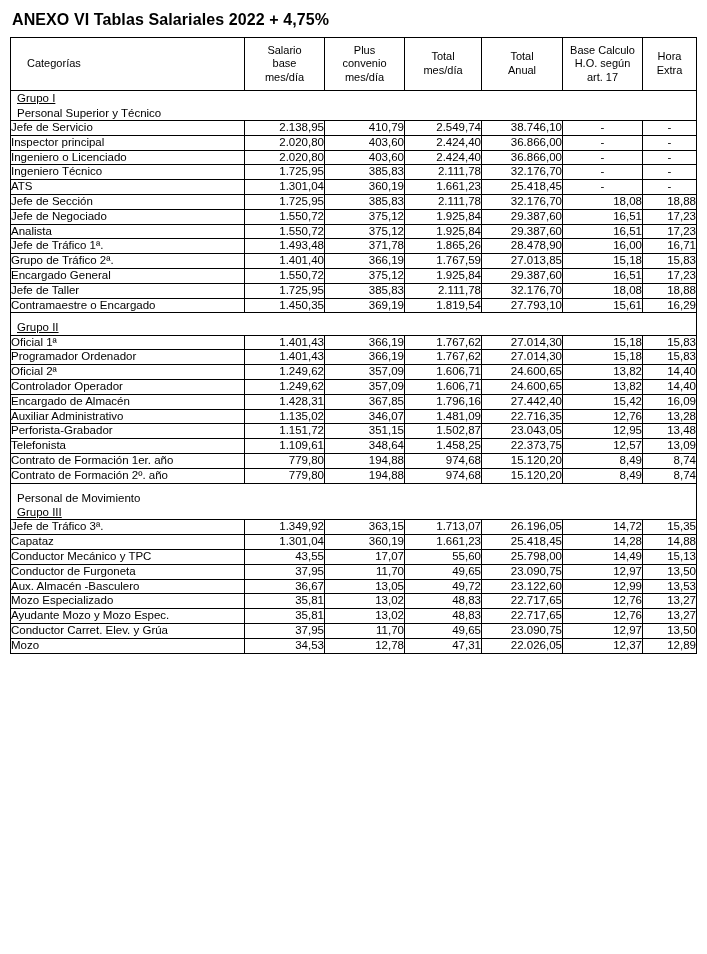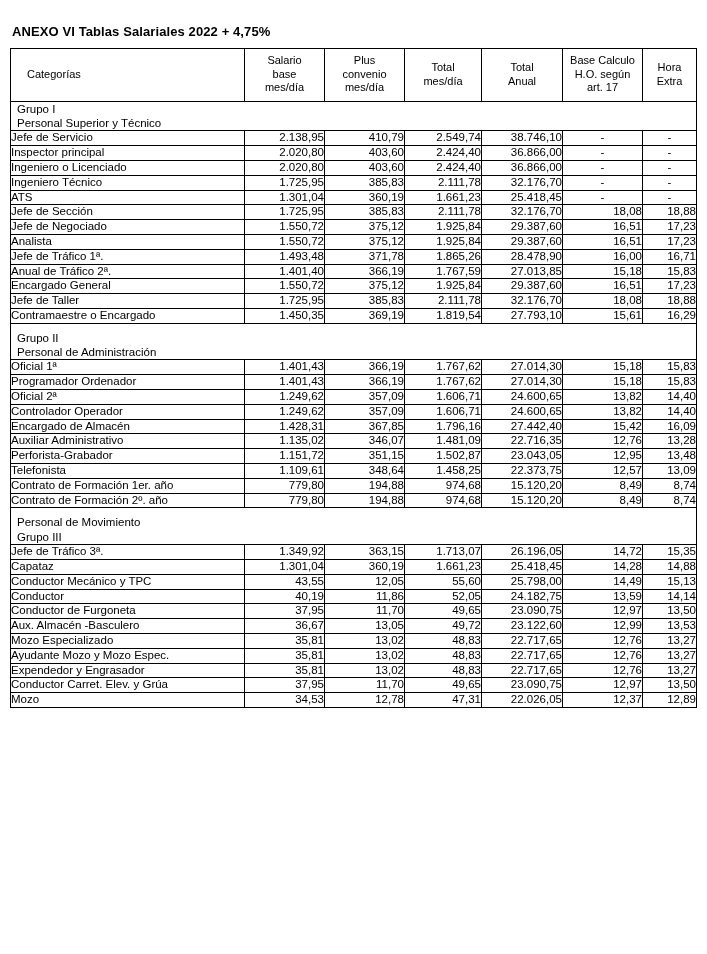--- a/index.html
+++ b/index.html
@@ -15,24 +15,24 @@
     -webkit-font-smoothing: antialiased;
   }
   .page {
     position: relative;
     width: 707px;
     height: 954px;
     box-sizing: border-box;
     padding: 8px 10px 0 10px;
   }
   .doc-title {
-    font-size: 13px;
+    font-size: 16px;
     font-weight: 600;
     letter-spacing: 0.1px;
-    margin: 16px 0 8px 2px;
+    margin: 2px 0 8px 2px;
     line-height: 1.2;
   }
   table.salary {
     border-collapse: collapse;
     width: 686px;
     table-layout: fixed;
     font-size: 11.5px;
   }
   table.salary td, table.salary th {
     border: 1px solid #000000;
@@ -77,20 +77,21 @@
     border-top: none;
     border-bottom: none;
   }
   tr.group td.gcell {
     text-align: left;
     padding: 0 6px;
     line-height: 1.25;
   }
   tr.group-top td {
     padding-top: 5px;
+    text-decoration: underline;
   }
   tr.group-bottom td {
     padding-bottom: 5px;
   }
   tr.spacer td {
     border-left: 1px solid #000;
     border-right: 1px solid #000;
     border-top: none;
     border-bottom: none;
     height: 7px;
@@ -229,21 +230,21 @@
         <tr>
           <td class="label">Jefe de Tráfico 1ª.</td>
           <td class="num">1.493,48</td>
           <td class="num">371,78</td>
           <td class="num">1.865,26</td>
           <td class="num">28.478,90</td>
           <td class="num">16,00</td>
           <td class="num">16,71</td>
         </tr>
         <tr>
-          <td class="label">Anual de Tráfico 2ª.</td>
+          <td class="label">Grupo de Tráfico 2ª.</td>
           <td class="num">1.401,40</td>
           <td class="num">366,19</td>
           <td class="num">1.767,59</td>
           <td class="num">27.013,85</td>
           <td class="num">15,18</td>
           <td class="num">15,83</td>
         </tr>
         <tr>
           <td class="label">Encargado General</td>
           <td class="num">1.550,72</td>
@@ -270,23 +271,20 @@
           <td class="num">27.793,10</td>
           <td class="num">15,61</td>
           <td class="num">16,29</td>
         </tr>
         <tr class="spacer">
           <td colspan="7"></td>
         </tr>
         <tr class="group group-top">
           <td class="gcell" colspan="7">Grupo II</td>
         </tr>
-        <tr class="group group-bottom">
-          <td class="gcell" colspan="7">Personal de Administración</td>
-        </tr>
         <tr>
           <td class="label">Oficial 1ª</td>
           <td class="num">1.401,43</td>
           <td class="num">366,19</td>
           <td class="num">1.767,62</td>
           <td class="num">27.014,30</td>
           <td class="num">15,18</td>
           <td class="num">15,83</td>
         </tr>
         <tr>
@@ -393,34 +391,25 @@
           <td class="num">1.301,04</td>
           <td class="num">360,19</td>
           <td class="num">1.661,23</td>
           <td class="num">25.418,45</td>
           <td class="num">14,28</td>
           <td class="num">14,88</td>
         </tr>
         <tr>
           <td class="label">Conductor Mecánico y TPC</td>
           <td class="num">43,55</td>
-          <td class="num">12,05</td>
+          <td class="num">17,07</td>
           <td class="num">55,60</td>
           <td class="num">25.798,00</td>
           <td class="num">14,49</td>
           <td class="num">15,13</td>
-        </tr>
-        <tr>
-          <td class="label">Conductor</td>
-          <td class="num">40,19</td>
-          <td class="num">11,86</td>
-          <td class="num">52,05</td>
-          <td class="num">24.182,75</td>
-          <td class="num">13,59</td>
-          <td class="num">14,14</td>
         </tr>
         <tr>
           <td class="label">Conductor de Furgoneta</td>
           <td class="num">37,95</td>
           <td class="num">11,70</td>
           <td class="num">49,65</td>
           <td class="num">23.090,75</td>
           <td class="num">12,97</td>
           <td class="num">13,50</td>
         </tr>
@@ -445,29 +434,20 @@
         <tr>
           <td class="label">Ayudante Mozo y Mozo Espec.</td>
           <td class="num">35,81</td>
           <td class="num">13,02</td>
           <td class="num">48,83</td>
           <td class="num">22.717,65</td>
           <td class="num">12,76</td>
           <td class="num">13,27</td>
         </tr>
         <tr>
-          <td class="label">Expendedor y Engrasador</td>
-          <td class="num">35,81</td>
-          <td class="num">13,02</td>
-          <td class="num">48,83</td>
-          <td class="num">22.717,65</td>
-          <td class="num">12,76</td>
-          <td class="num">13,27</td>
-        </tr>
-        <tr>
           <td class="label">Conductor Carret. Elev. y Grúa</td>
           <td class="num">37,95</td>
           <td class="num">11,70</td>
           <td class="num">49,65</td>
           <td class="num">23.090,75</td>
           <td class="num">12,97</td>
           <td class="num">13,50</td>
         </tr>
         <tr>
           <td class="label">Mozo</td>

